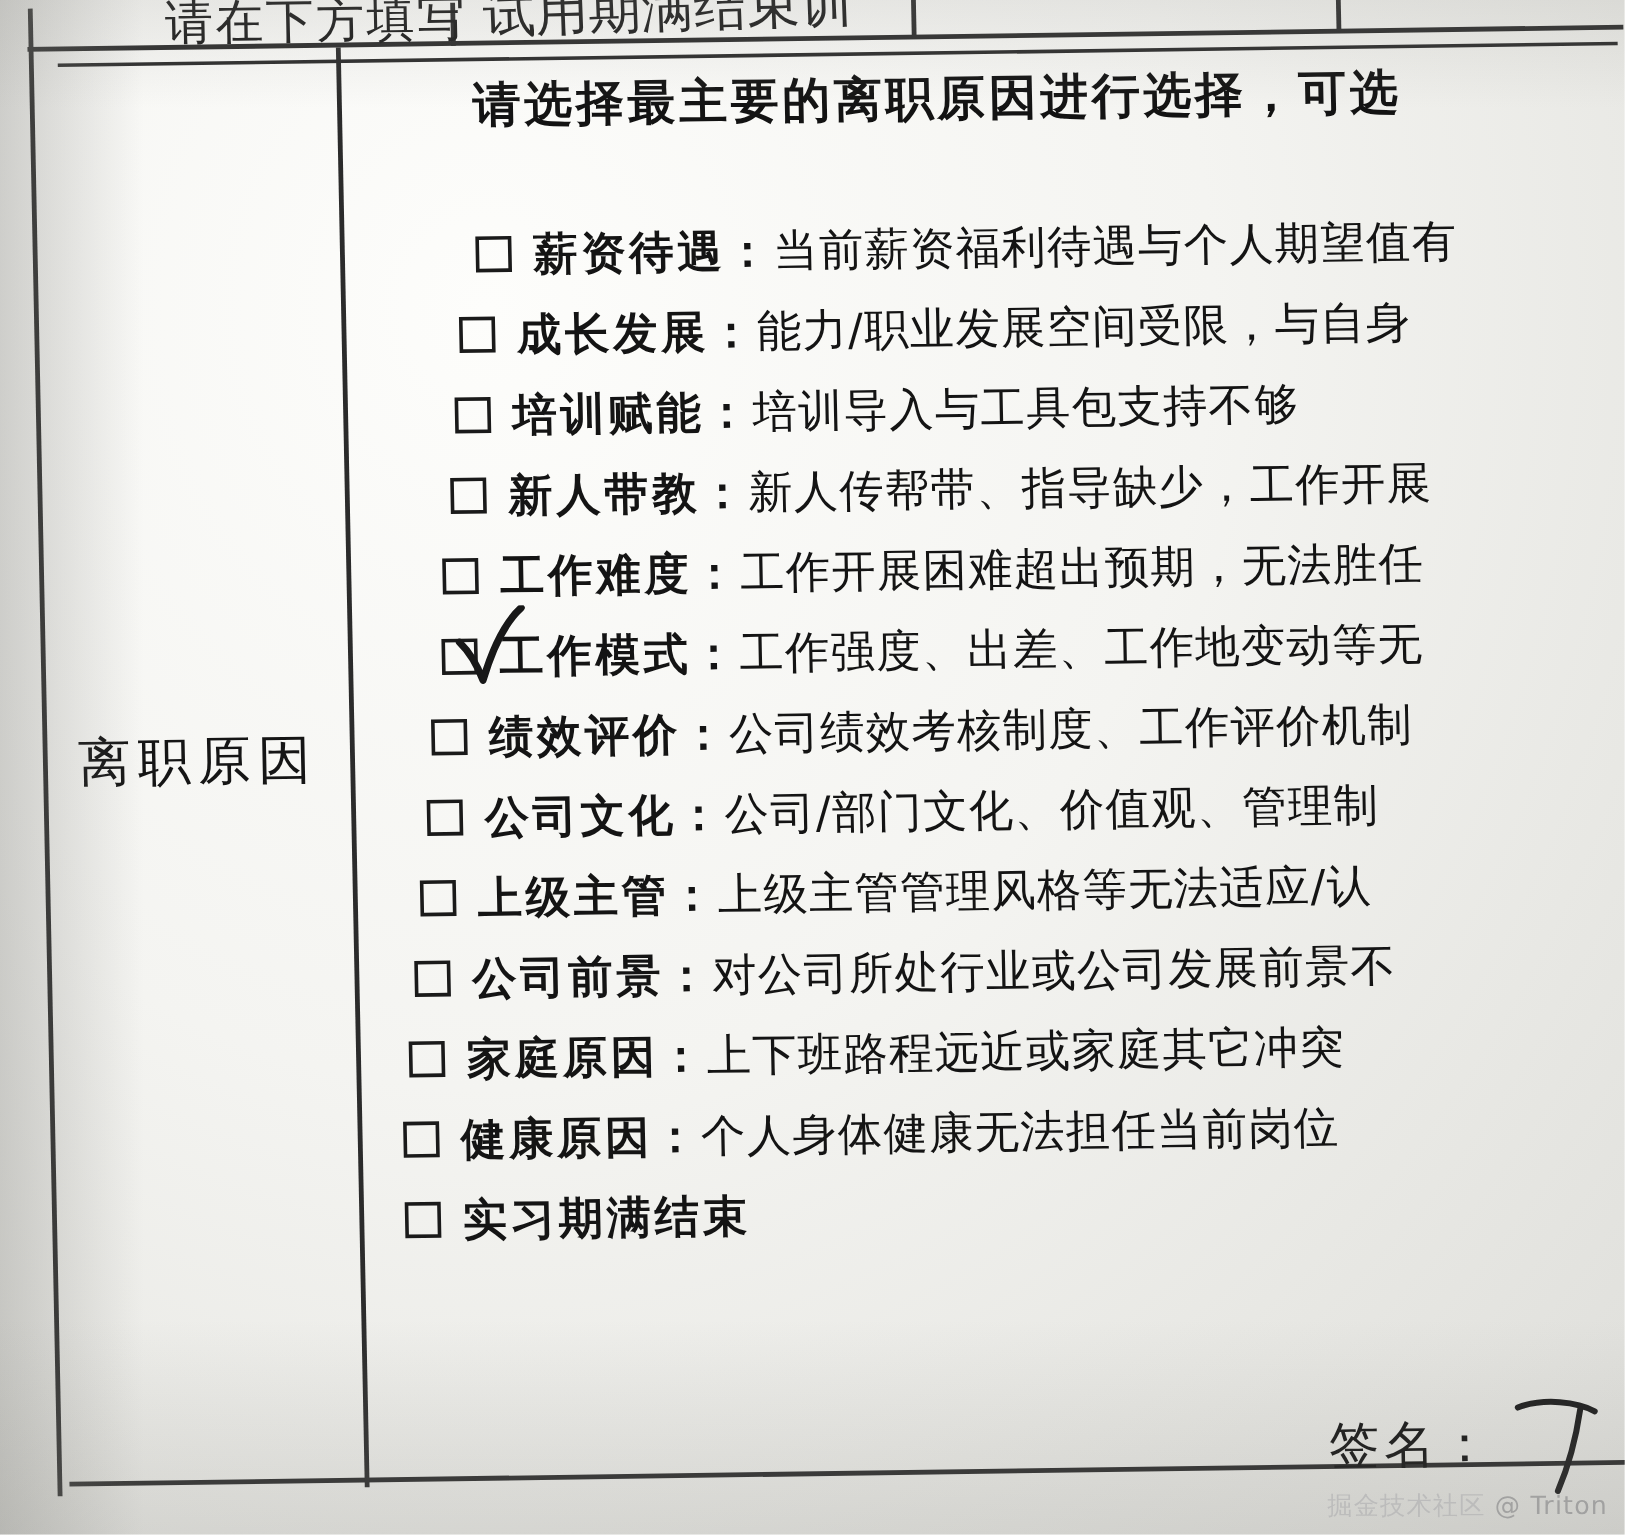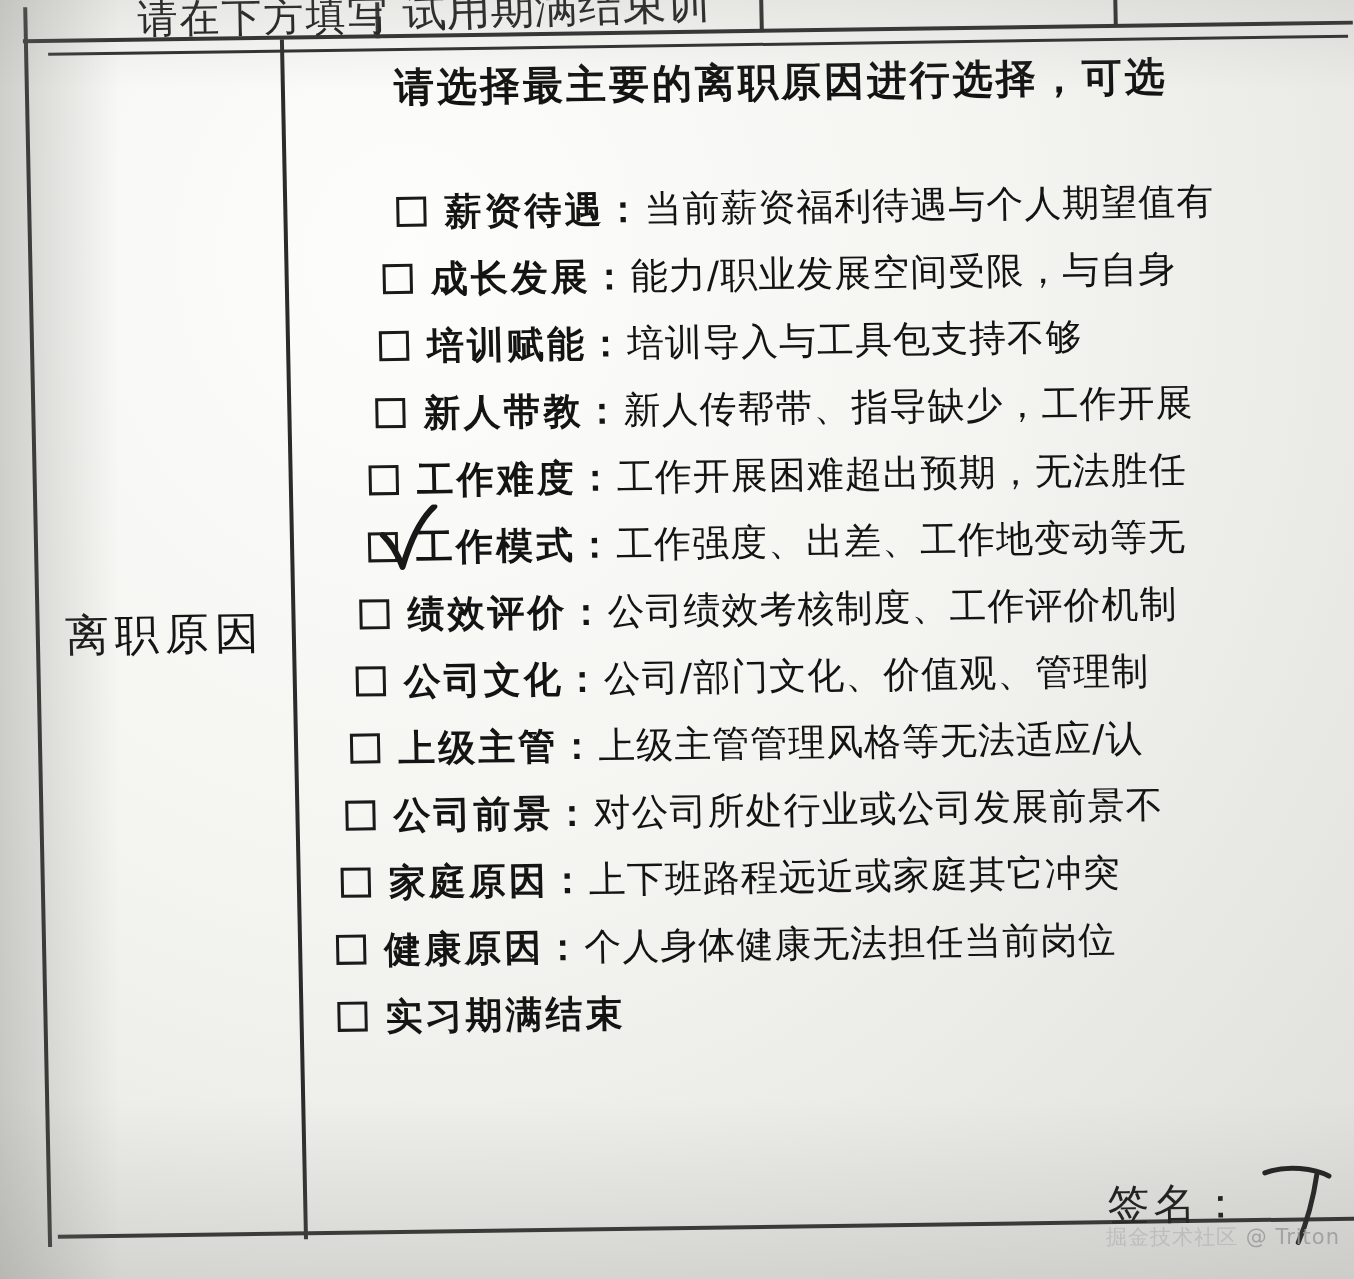--- a/index.html
+++ b/index.html
@@ -150,21 +150,21 @@
     right: 28px;
     bottom: 20px;
     width: 80px;
     height: 90px;
   }
 
   
   #watermark {
     position: absolute;
     right: 14px;
-    bottom: 28px;
+    bottom: 10px;
     font-size: 21px;
     color: #9a9a9a;
     letter-spacing: 1px;
     white-space: nowrap;
     opacity: .85;
   }
   #watermark .wm-faint {
     color: #b9b9b9;
   }
 

